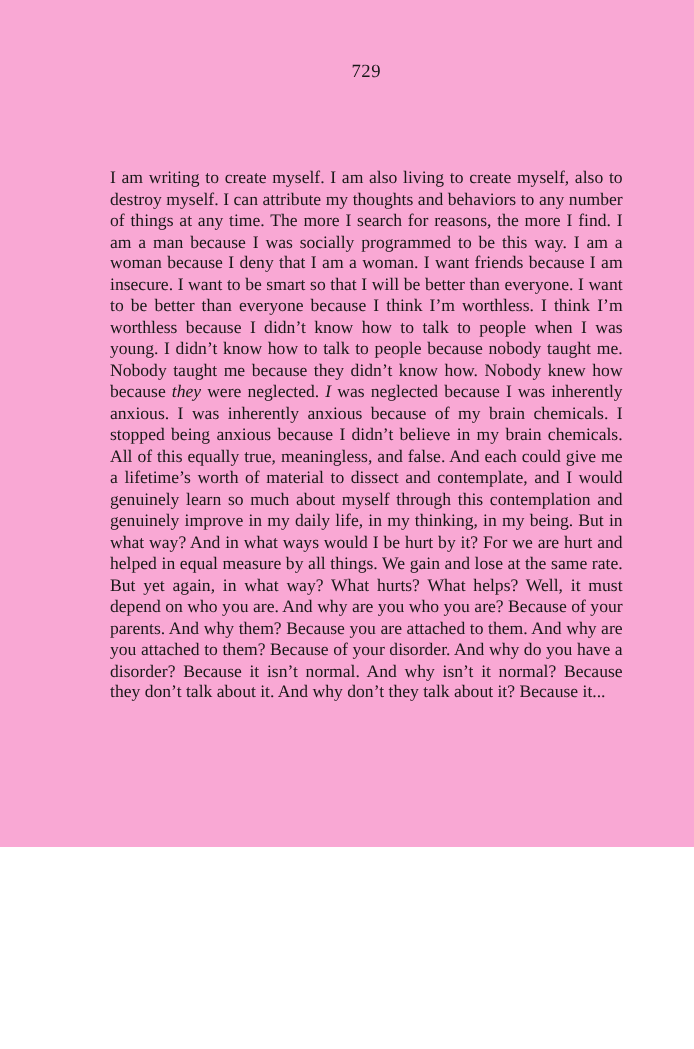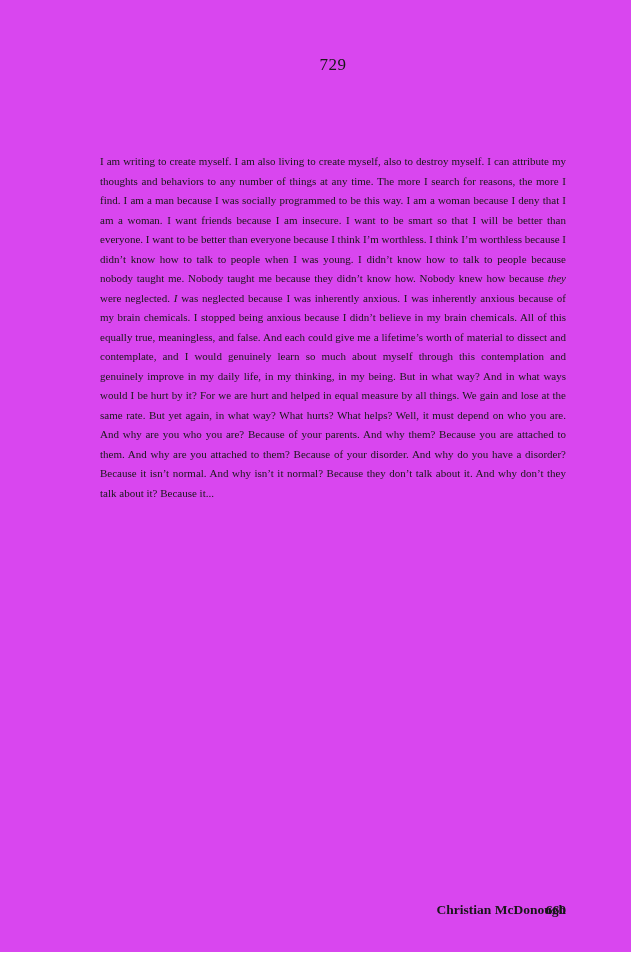--- a/index.html
+++ b/index.html
@@ -3,41 +3,41 @@
 <meta charset="utf-8">
 <style>
   html, body {
     margin: 0;
     padding: 0;
     background: #ffffff;
   }
   .page {
     position: relative;
     width: 631px;
-    height: 952px;
-    background: #d946ef;
+    height: 770px;
+    background: #f9a8d4;
     font-family: "Liberation Serif", "DejaVu Serif", serif;
     color: #181818;
     overflow: hidden;
   }
   .header-number {
     position: absolute;
     top: 55px;
     left: 100px;
     width: 466px;
     text-align: center;
     font-size: 17px;
     letter-spacing: 0.5px;
   }
   .body-text {
     position: absolute;
     top: 152px;
     left: 100px;
     width: 466px;
-    font-size: 11px;
+    font-size: 16px;
     line-height: 19.5px;
     text-align: justify;
     text-justify: inter-word;
   }
   .body-text .italic {
     font-style: italic;
   }
   .footer {
     position: absolute;
     top: 902px;

